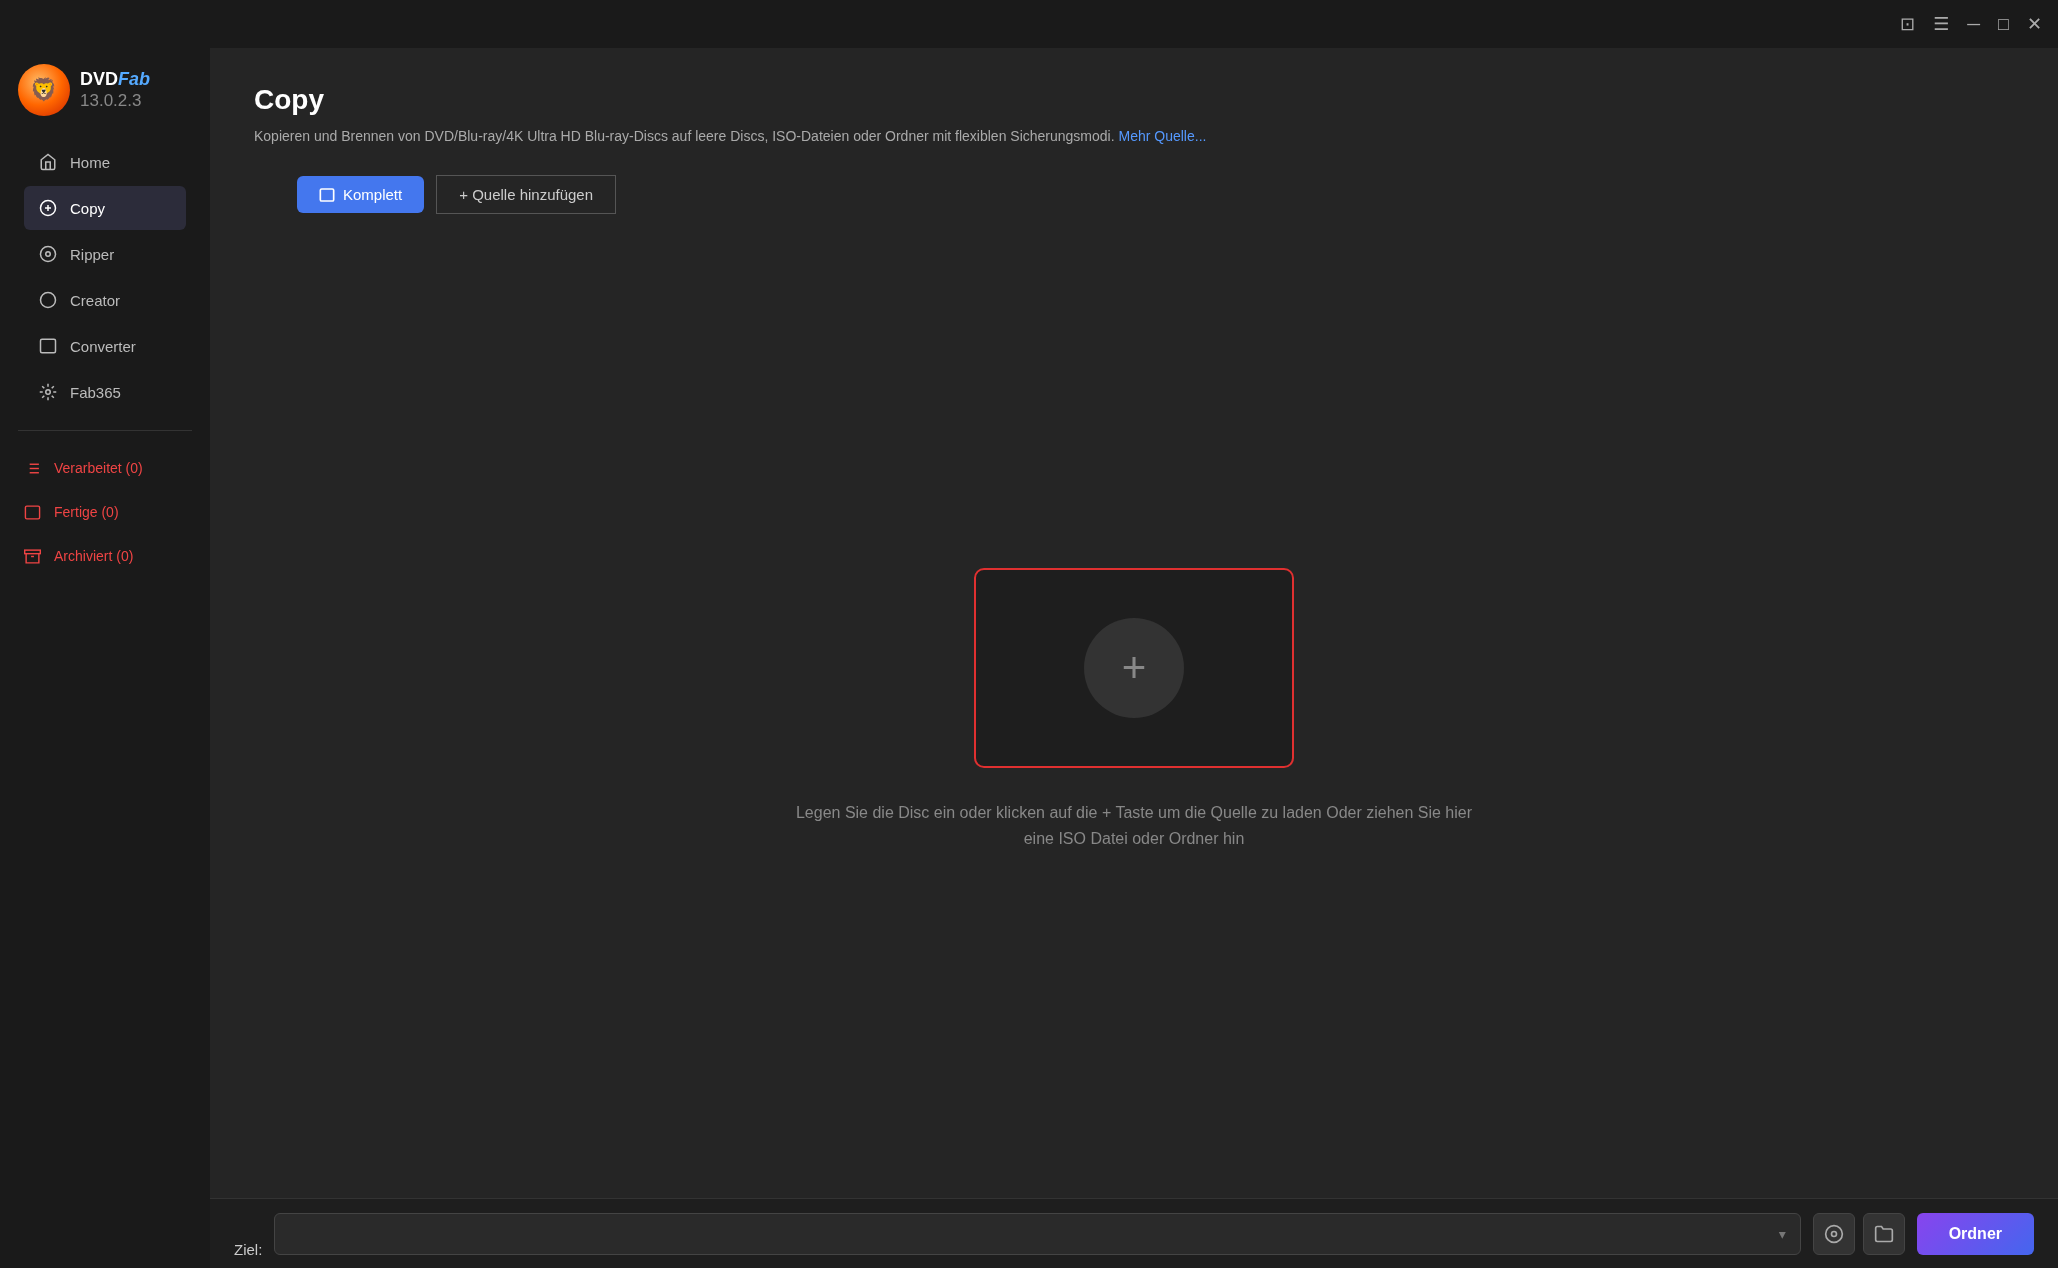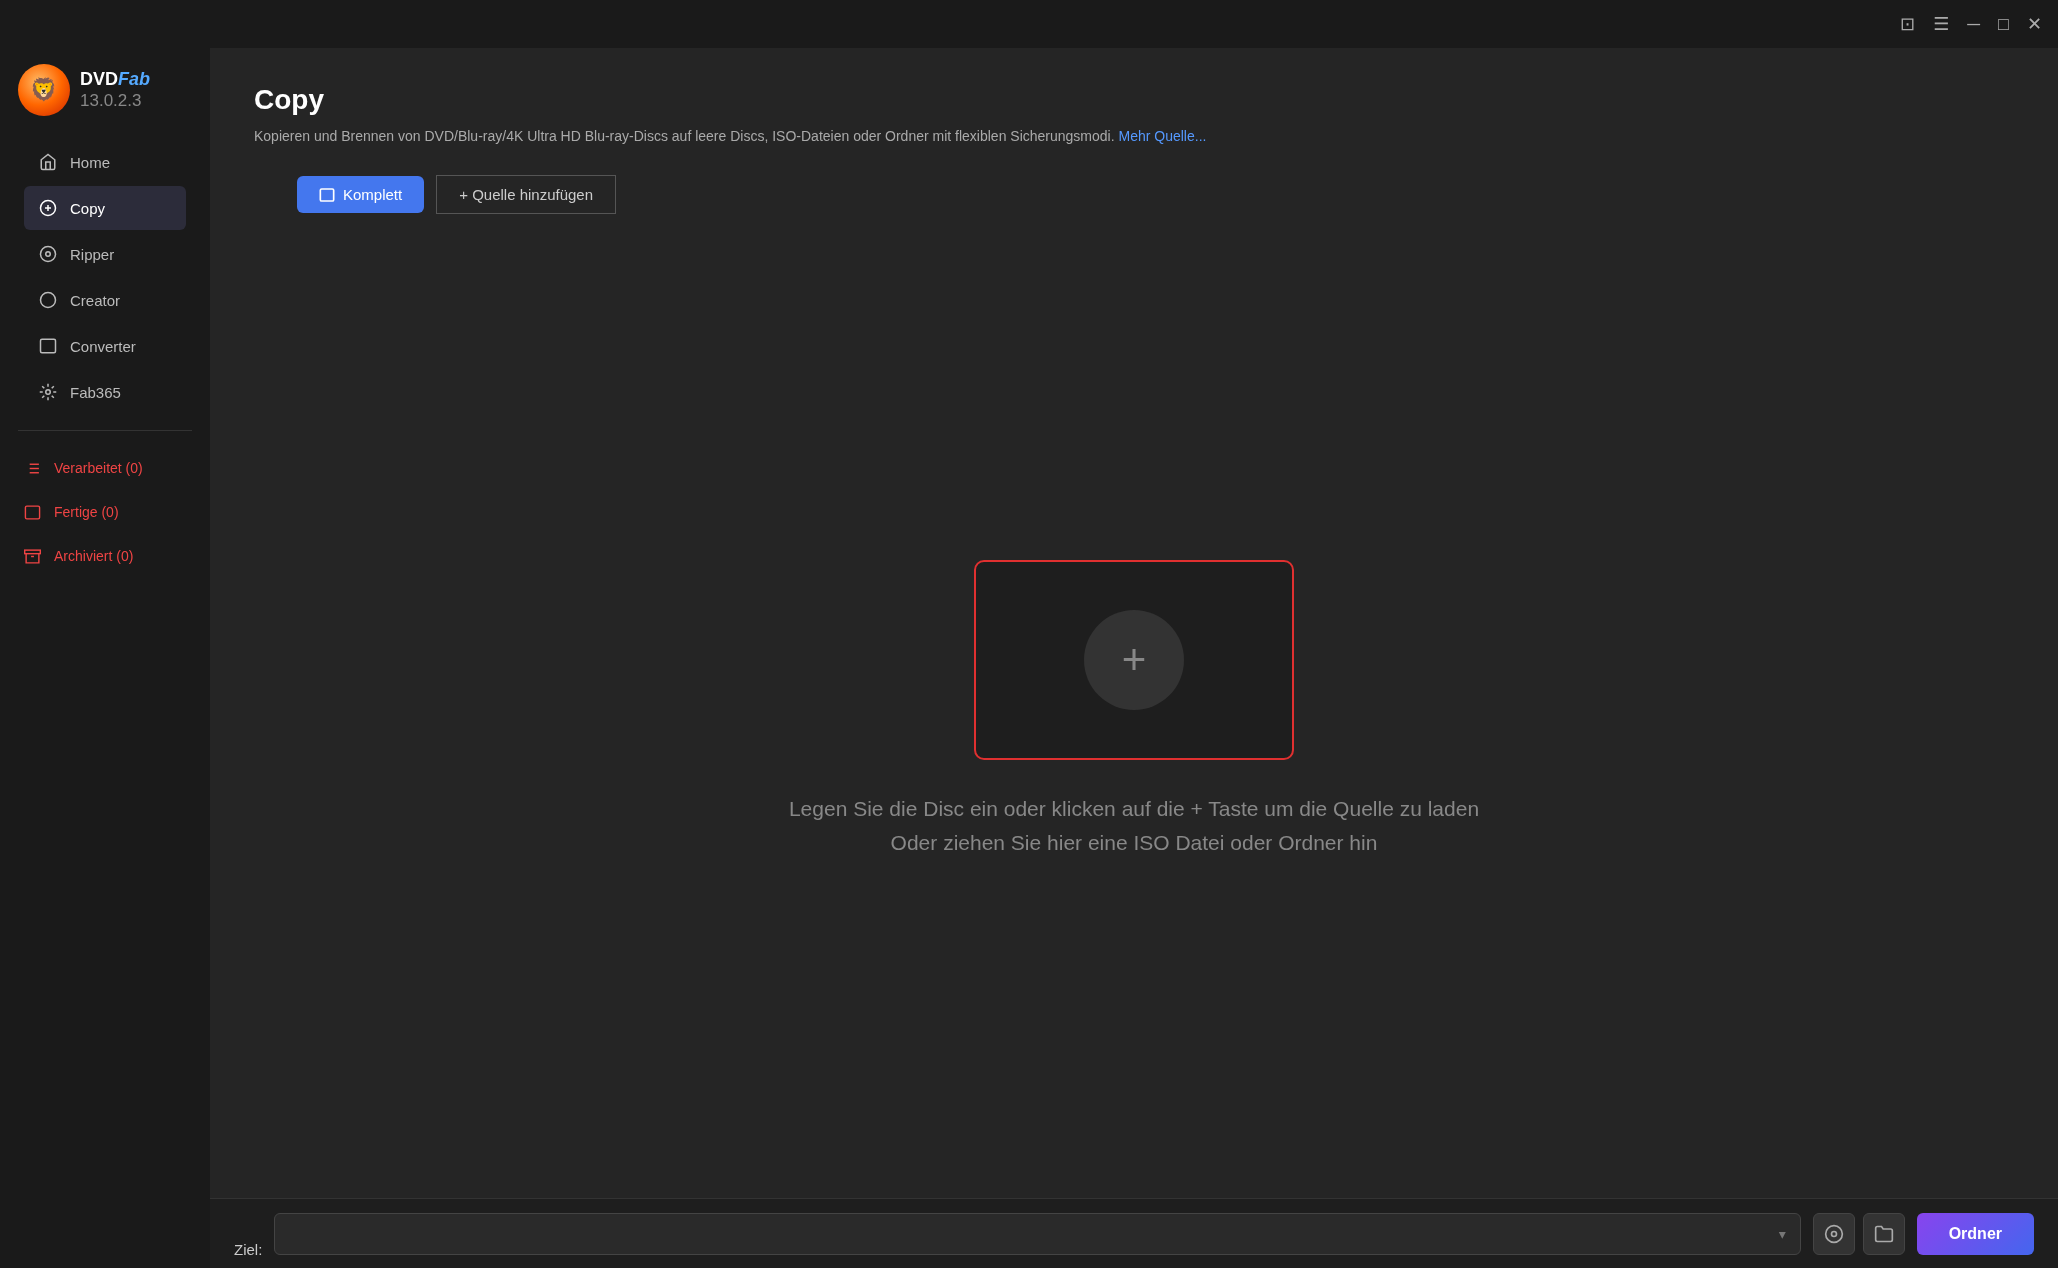--- a/index.html
+++ b/index.html
@@ -248,21 +248,21 @@
     }
 
     .plus-icon {
       font-size: 42px;
       color: #888;
       line-height: 1;
       user-select: none;
     }
 
     .drop-hint {
-      font-size: 21px;
+      font-size: 16px;
       color: #888;
       text-align: center;
       max-width: 700px;
       line-height: 1.6;
     }
 
     
     .bottom-bar {
       height: 70px;
       background: #1e1e1e;

